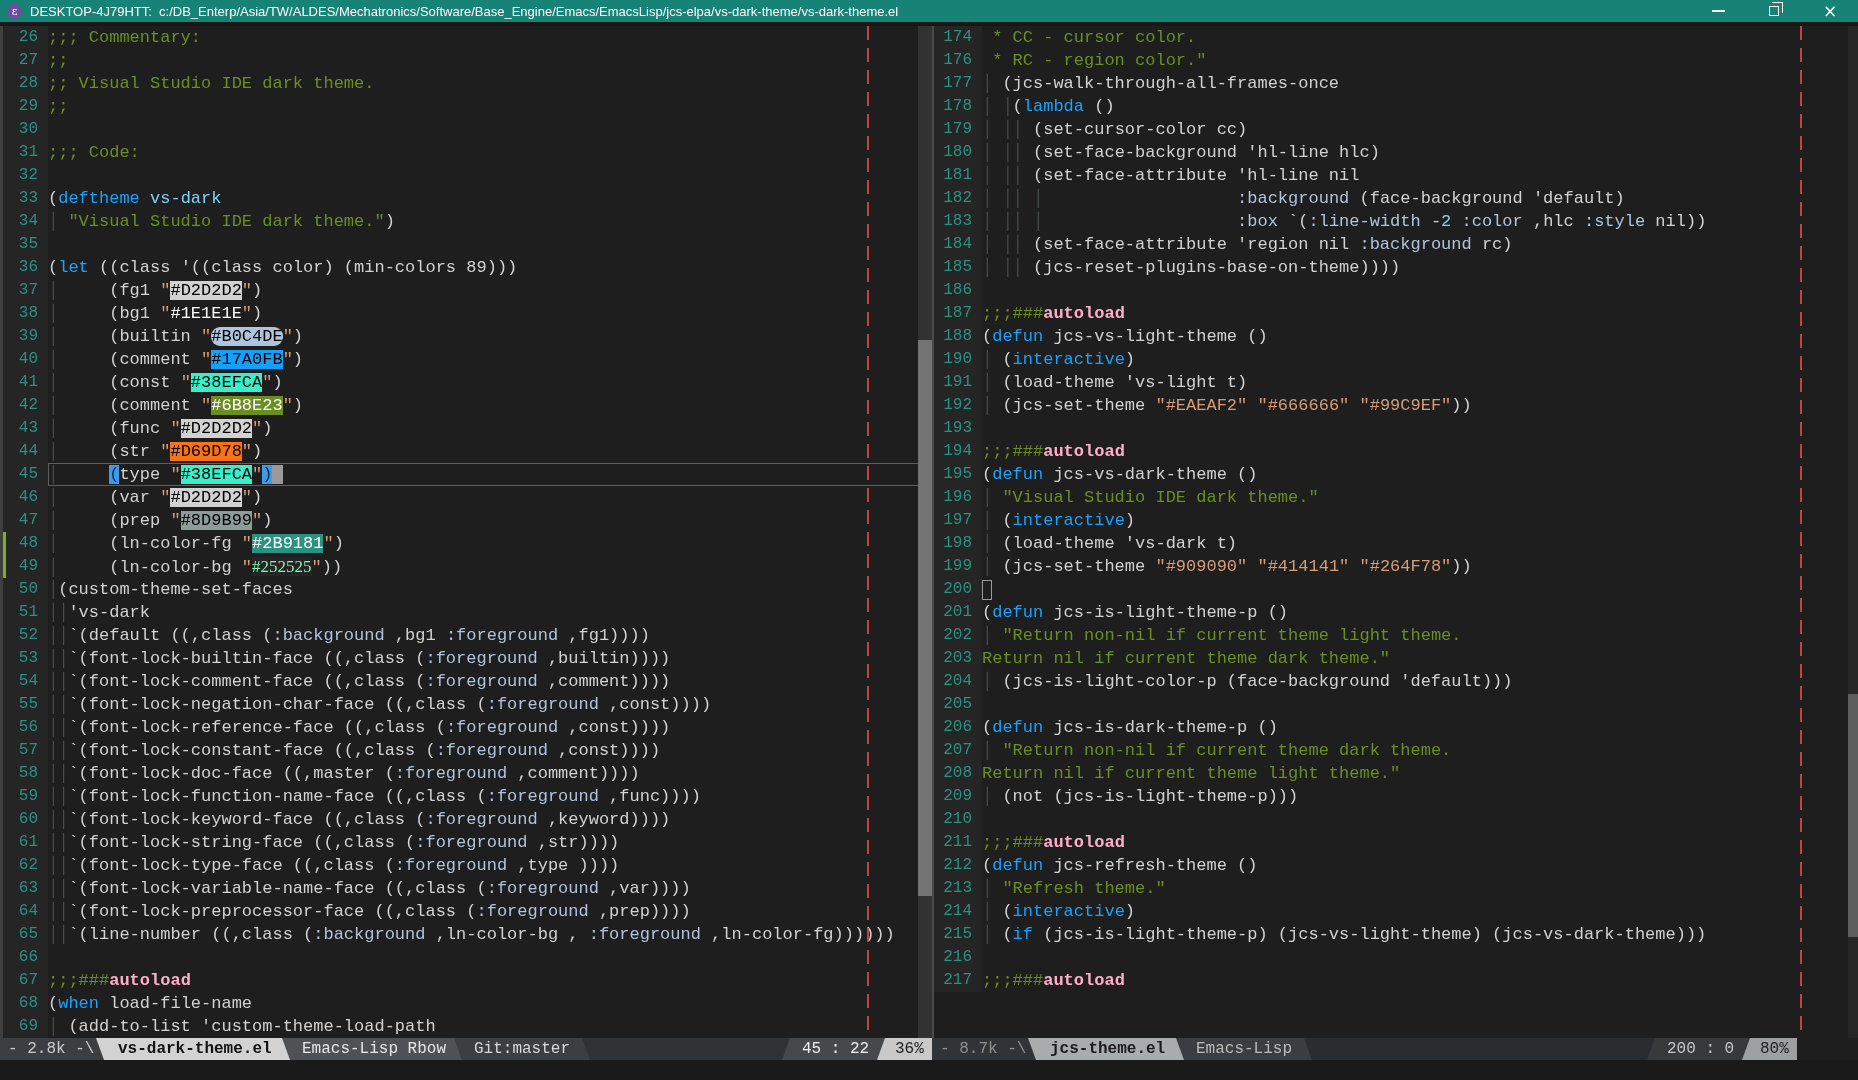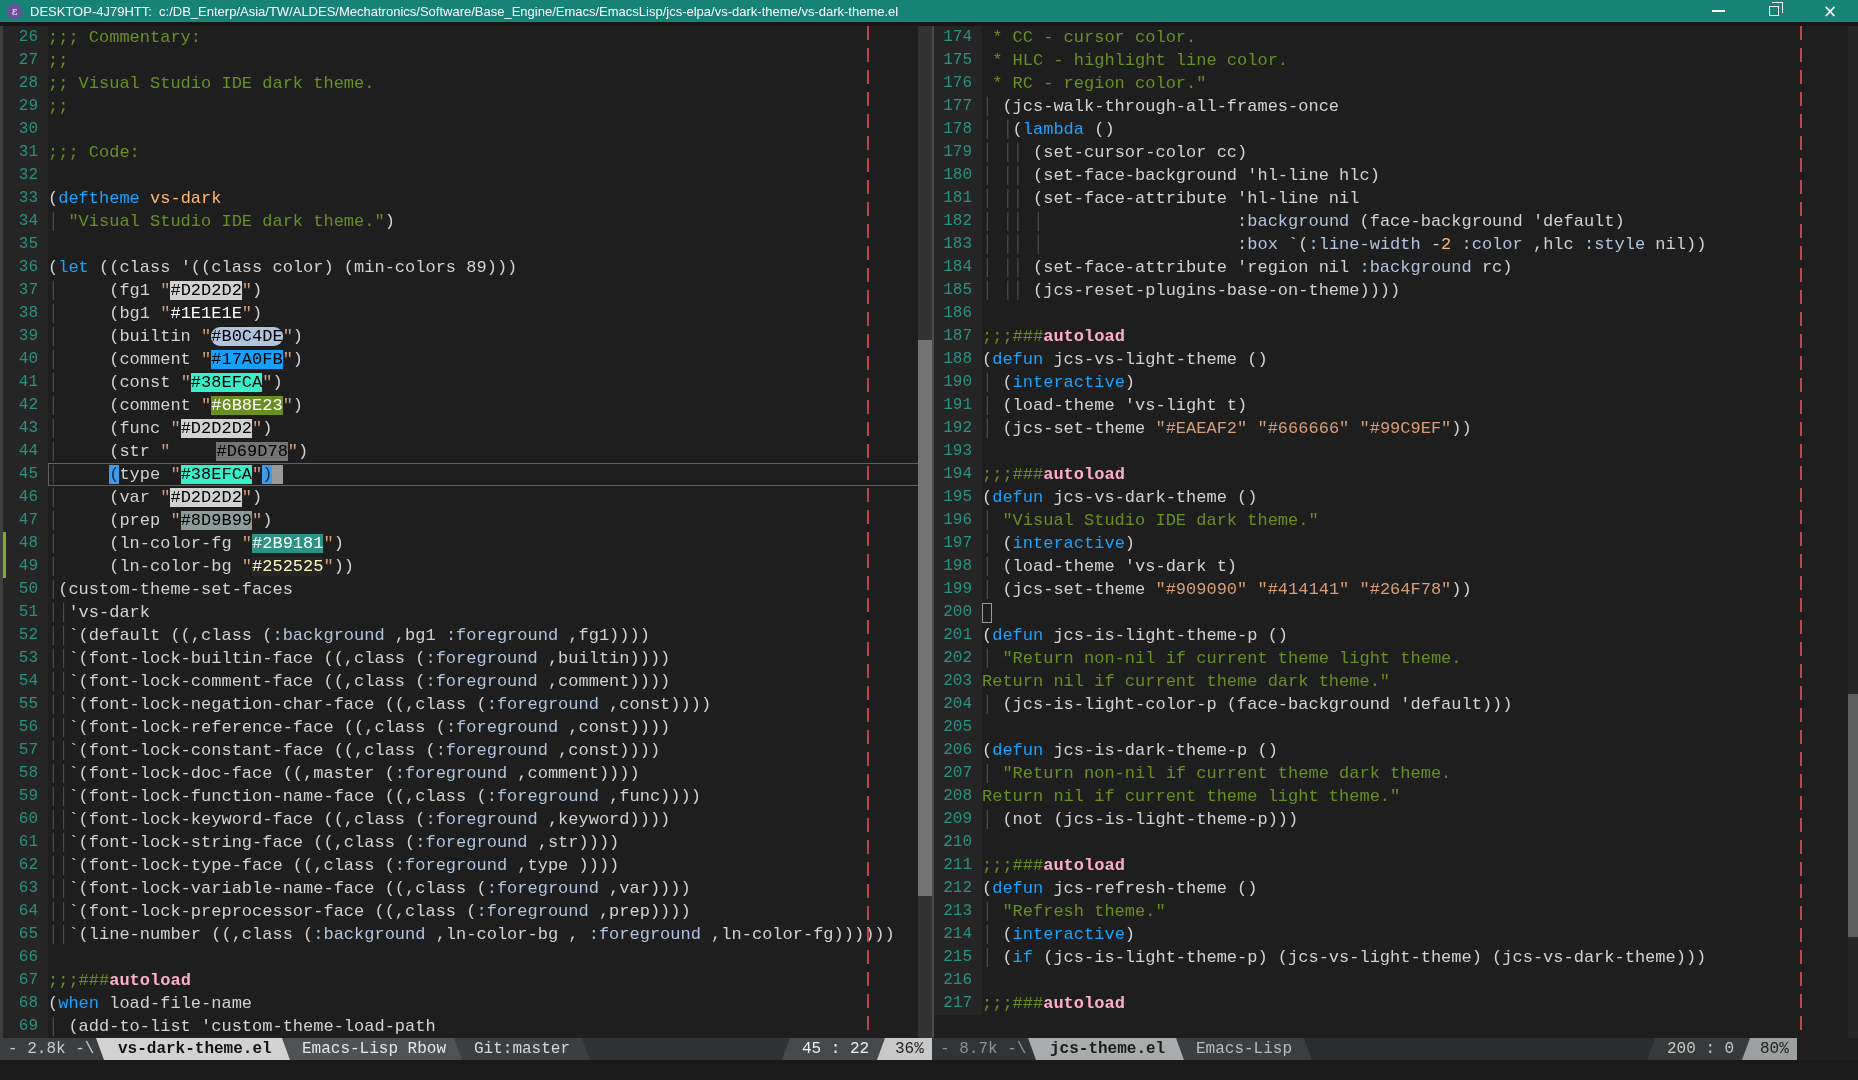--- a/index.html
+++ b/index.html
@@ -37,21 +37,21 @@
   .row { display:flex; height:23px; line-height:23px; font-size:17px; white-space:pre; }
   .ln { flex:0 0 45px; text-align:right; padding-right:10px; color:#2B9181;
         background:#252525; font-size:16px; }
   .ed-right .ln { flex-basis:48px; }
   .code { flex:1; color:#D2D2D2; }
   .row.hl .code { box-shadow: inset 0 0 0 1px #5f5f5f; }
 
   .tk-d { color:#D2D2D2; }
   .tk-c { color:#6B8E23; }
   .tk-k { color:#1AA2FD; }
-  .tk-t { color:#fdba74; }
+  .tk-t { color:#7dd3fc; }
   .tk-b { color:#B0C4DE; }
   .tk-s { color:#D69D78; }
   .tk-g { color:#474D4B; }
   .tk-w { color:#FFAEC9; font-weight:bold; }
   .tk-pm { background:#3D9BE9; color:#0a2a4a; }
   .tk-cur { background:#9a9a9a; }
   .tk-hcur { display:inline-block; width:1ch; height:20px; border:1px solid #9a9a9a;
              vertical-align:middle; }
 
   .fill-col { position:absolute; top:0; bottom:0; width:2px;
@@ -126,26 +126,26 @@
         <div class="row"><span class="ln">34</span><span class="code"><span class="tk-g">│</span><span class="tk-d"> </span><span class="tk-c">"Visual Studio IDE dark theme."</span><span class="tk-d">)</span></span></div>
         <div class="row"><span class="ln">35</span><span class="code"></span></div>
         <div class="row"><span class="ln">36</span><span class="code"><span class="tk-d">(</span><span class="tk-k">let</span><span class="tk-d"> ((class '((class color) (min-colors 89)))</span></span></div>
         <div class="row"><span class="ln">37</span><span class="code"><span class="tk-g">│</span><span class="tk-d">     (fg1 </span><span class="tk-s">"</span><span class="tk-sw" style="background: rgb(210, 210, 210); color: rgb(0, 0, 0);">#D2D2D2</span><span class="tk-s">"</span><span class="tk-d">)</span></span></div>
         <div class="row"><span class="ln">38</span><span class="code"><span class="tk-g">│</span><span class="tk-d">     (bg1 </span><span class="tk-s">"</span><span class="tk-sw" style="background: rgb(30, 30, 30); color: rgb(255, 255, 255);">#1E1E1E</span><span class="tk-s">"</span><span class="tk-d">)</span></span></div>
         <div class="row"><span class="ln">39</span><span class="code"><span class="tk-g">│</span><span class="tk-d">     (builtin </span><span class="tk-s">"</span><span class="tk-sw" style="background: rgb(176, 196, 222); color: rgb(0, 0, 0); border-radius: 9px;">#B0C4DE</span><span class="tk-s">"</span><span class="tk-d">)</span></span></div>
         <div class="row"><span class="ln">40</span><span class="code"><span class="tk-g">│</span><span class="tk-d">     (comment </span><span class="tk-s">"</span><span class="tk-sw" style="background: rgb(23, 160, 251); color: rgb(0, 0, 0);">#17A0FB</span><span class="tk-s">"</span><span class="tk-d">)</span></span></div>
         <div class="row"><span class="ln">41</span><span class="code"><span class="tk-g">│</span><span class="tk-d">     (const </span><span class="tk-s">"</span><span class="tk-sw" style="background: rgb(56, 239, 202); color: rgb(0, 0, 0);">#38EFCA</span><span class="tk-s">"</span><span class="tk-d">)</span></span></div>
         <div class="row"><span class="ln">42</span><span class="code"><span class="tk-g">│</span><span class="tk-d">     (comment </span><span class="tk-s">"</span><span class="tk-sw" style="background: rgb(107, 142, 35); color: rgb(255, 255, 255);">#6B8E23</span><span class="tk-s">"</span><span class="tk-d">)</span></span></div>
         <div class="row"><span class="ln">43</span><span class="code"><span class="tk-g">│</span><span class="tk-d">     (func </span><span class="tk-s">"</span><span class="tk-sw" style="background: rgb(210, 210, 210); color: rgb(0, 0, 0);">#D2D2D2</span><span class="tk-s">"</span><span class="tk-d">)</span></span></div>
-        <div class="row"><span class="ln">44</span><span class="code"><span class="tk-g">│</span><span class="tk-d">     (str </span><span class="tk-s">"</span><span class="tk-sw" style="background: #737373; color: rgb(0, 0, 0); margin-left: 46px;">#D69D78</span><span class="tk-s">"</span><span class="tk-d">)</span></span></div>
+        <div class="row"><span class="ln">44</span><span class="code"><span class="tk-g">│</span><span class="tk-d">     (str </span><span class="tk-s">"</span><span class="tk-sw" style="background: #f97316; color: rgb(0, 0, 0);">#D69D78</span><span class="tk-s">"</span><span class="tk-d">)</span></span></div>
         <div class="row hl"><span class="ln">45</span><span class="code"><span class="tk-g">│</span><span class="tk-d">     </span><span class="tk-pm">(</span><span class="tk-d">type </span><span class="tk-s">"</span><span class="tk-sw" style="background: rgb(56, 239, 202); color: rgb(0, 0, 0);">#38EFCA</span><span class="tk-s">"</span><span class="tk-pm">)</span><span class="tk-cur"> </span></span></div>
         <div class="row"><span class="ln">46</span><span class="code"><span class="tk-g">│</span><span class="tk-d">     (var </span><span class="tk-s">"</span><span class="tk-sw" style="background: rgb(210, 210, 210); color: rgb(0, 0, 0);">#D2D2D2</span><span class="tk-s">"</span><span class="tk-d">)</span></span></div>
         <div class="row"><span class="ln">47</span><span class="code"><span class="tk-g">│</span><span class="tk-d">     (prep </span><span class="tk-s">"</span><span class="tk-sw" style="background: rgb(141, 155, 153); color: rgb(0, 0, 0);">#8D9B99</span><span class="tk-s">"</span><span class="tk-d">)</span></span></div>
         <div class="row"><span class="ln">48</span><span class="code"><span class="tk-g">│</span><span class="tk-d">     (ln-color-fg </span><span class="tk-s">"</span><span class="tk-sw" style="background: rgb(43, 145, 129); color: rgb(255, 255, 255);">#2B9181</span><span class="tk-s">"</span><span class="tk-d">)</span></span></div>
-        <div class="row"><span class="ln">49</span><span class="code"><span class="tk-g">│</span><span class="tk-d">     (ln-color-bg </span><span class="tk-s">"</span><span class="tk-sw" style="background: rgb(37, 37, 37); color: #fef9c3;">#252525</span><span class="tk-s">"</span><span class="tk-d">))</span></span></div>
+        <div class="row"><span class="ln">49</span><span class="code"><span class="tk-g">│</span><span class="tk-d">     (ln-color-bg </span><span class="tk-s">"</span><span class="tk-sw" style="background: rgb(37, 37, 37); color: #86efac; font-family: Liberation Serif, serif;">#252525</span><span class="tk-s">"</span><span class="tk-d">))</span></span></div>
         <div class="row"><span class="ln">50</span><span class="code"><span class="tk-g">│</span><span class="tk-d">(custom-theme-set-faces</span></span></div>
         <div class="row"><span class="ln">51</span><span class="code"><span class="tk-g">│</span><span class="tk-g">│</span><span class="tk-d">'vs-dark</span></span></div>
         <div class="row"><span class="ln">52</span><span class="code"><span class="tk-g">│</span><span class="tk-g">│</span><span class="tk-d">`(default ((,class (</span><span class="tk-b">:background</span><span class="tk-d"> ,bg1 </span><span class="tk-b">:foreground</span><span class="tk-d"> ,fg1))))</span></span></div>
         <div class="row"><span class="ln">53</span><span class="code"><span class="tk-g">│</span><span class="tk-g">│</span><span class="tk-d">`(font-lock-builtin-face ((,class (</span><span class="tk-b">:foreground</span><span class="tk-d"> ,builtin))))</span></span></div>
         <div class="row"><span class="ln">54</span><span class="code"><span class="tk-g">│</span><span class="tk-g">│</span><span class="tk-d">`(font-lock-comment-face ((,class (</span><span class="tk-b">:foreground</span><span class="tk-d"> ,comment))))</span></span></div>
         <div class="row"><span class="ln">55</span><span class="code"><span class="tk-g">│</span><span class="tk-g">│</span><span class="tk-d">`(font-lock-negation-char-face ((,class (</span><span class="tk-b">:foreground</span><span class="tk-d"> ,const))))</span></span></div>
         <div class="row"><span class="ln">56</span><span class="code"><span class="tk-g">│</span><span class="tk-g">│</span><span class="tk-d">`(font-lock-reference-face ((,class (</span><span class="tk-b">:foreground</span><span class="tk-d"> ,const))))</span></span></div>
         <div class="row"><span class="ln">57</span><span class="code"><span class="tk-g">│</span><span class="tk-g">│</span><span class="tk-d">`(font-lock-constant-face ((,class (</span><span class="tk-b">:foreground</span><span class="tk-d"> ,const))))</span></span></div>
         <div class="row"><span class="ln">58</span><span class="code"><span class="tk-g">│</span><span class="tk-g">│</span><span class="tk-d">`(font-lock-doc-face ((,master (</span><span class="tk-b">:foreground</span><span class="tk-d"> ,comment))))</span></span></div>
         <div class="row"><span class="ln">59</span><span class="code"><span class="tk-g">│</span><span class="tk-g">│</span><span class="tk-d">`(font-lock-function-name-face ((,class (</span><span class="tk-b">:foreground</span><span class="tk-d"> ,func))))</span></span></div>
@@ -163,21 +163,20 @@
         <div class="diffbar" style="top: 529px;"></div>
       </div>
     <div class="fill-col" style="left: 864px;"></div>
     <div class="sbar">
       <div class="sthumb" style="top: 31%; bottom: 14%;"></div>
     </div>
   </div>
   <div class="ed-win ed-right" id="win-right">
     <div class="rows">
         <div class="row"><span class="ln">174</span><span class="code"><span class="tk-c"> * CC - cursor color.</span></span></div>
-        <div class="row"><span class="ln">175</span><span class="code"><span class="tk-c"> * HLC - highlight line color.</span></span></div>
         <div class="row"><span class="ln">176</span><span class="code"><span class="tk-c"> * RC - region color."</span></span></div>
         <div class="row"><span class="ln">177</span><span class="code"><span class="tk-g">│</span><span class="tk-d"> (jcs-walk-through-all-frames-once</span></span></div>
         <div class="row"><span class="ln">178</span><span class="code"><span class="tk-g">│</span><span class="tk-d"> </span><span class="tk-g">│</span><span class="tk-d">(</span><span class="tk-k">lambda</span><span class="tk-d"> ()</span></span></div>
         <div class="row"><span class="ln">179</span><span class="code"><span class="tk-g">│</span><span class="tk-d"> </span><span class="tk-g">│</span><span class="tk-g">│</span><span class="tk-d"> (set-cursor-color cc)</span></span></div>
         <div class="row"><span class="ln">180</span><span class="code"><span class="tk-g">│</span><span class="tk-d"> </span><span class="tk-g">│</span><span class="tk-g">│</span><span class="tk-d"> (set-face-background 'hl-line hlc)</span></span></div>
         <div class="row"><span class="ln">181</span><span class="code"><span class="tk-g">│</span><span class="tk-d"> </span><span class="tk-g">│</span><span class="tk-g">│</span><span class="tk-d"> (set-face-attribute 'hl-line nil</span></span></div>
         <div class="row"><span class="ln">182</span><span class="code"><span class="tk-g">│</span><span class="tk-d"> </span><span class="tk-g">│</span><span class="tk-g">│</span><span class="tk-d"> </span><span class="tk-g">│</span><span class="tk-d">                   </span><span class="tk-b">:background</span><span class="tk-d"> (face-background 'default)</span></span></div>
         <div class="row"><span class="ln">183</span><span class="code"><span class="tk-g">│</span><span class="tk-d"> </span><span class="tk-g">│</span><span class="tk-g">│</span><span class="tk-d"> </span><span class="tk-g">│</span><span class="tk-d">                   </span><span class="tk-b">:box</span><span class="tk-d"> `(</span><span class="tk-b">:line-width</span><span class="tk-d"> -</span><span class="tk-t">2</span><span class="tk-d"> </span><span class="tk-b">:color</span><span class="tk-d"> ,hlc </span><span class="tk-b">:style</span><span class="tk-d"> nil))</span></span></div>
         <div class="row"><span class="ln">184</span><span class="code"><span class="tk-g">│</span><span class="tk-d"> </span><span class="tk-g">│</span><span class="tk-g">│</span><span class="tk-d"> (set-face-attribute 'region nil </span><span class="tk-b">:background</span><span class="tk-d"> rc)</span></span></div>
         <div class="row"><span class="ln">185</span><span class="code"><span class="tk-g">│</span><span class="tk-d"> </span><span class="tk-g">│</span><span class="tk-g">│</span><span class="tk-d"> (jcs-reset-plugins-base-on-theme))))</span></span></div>

